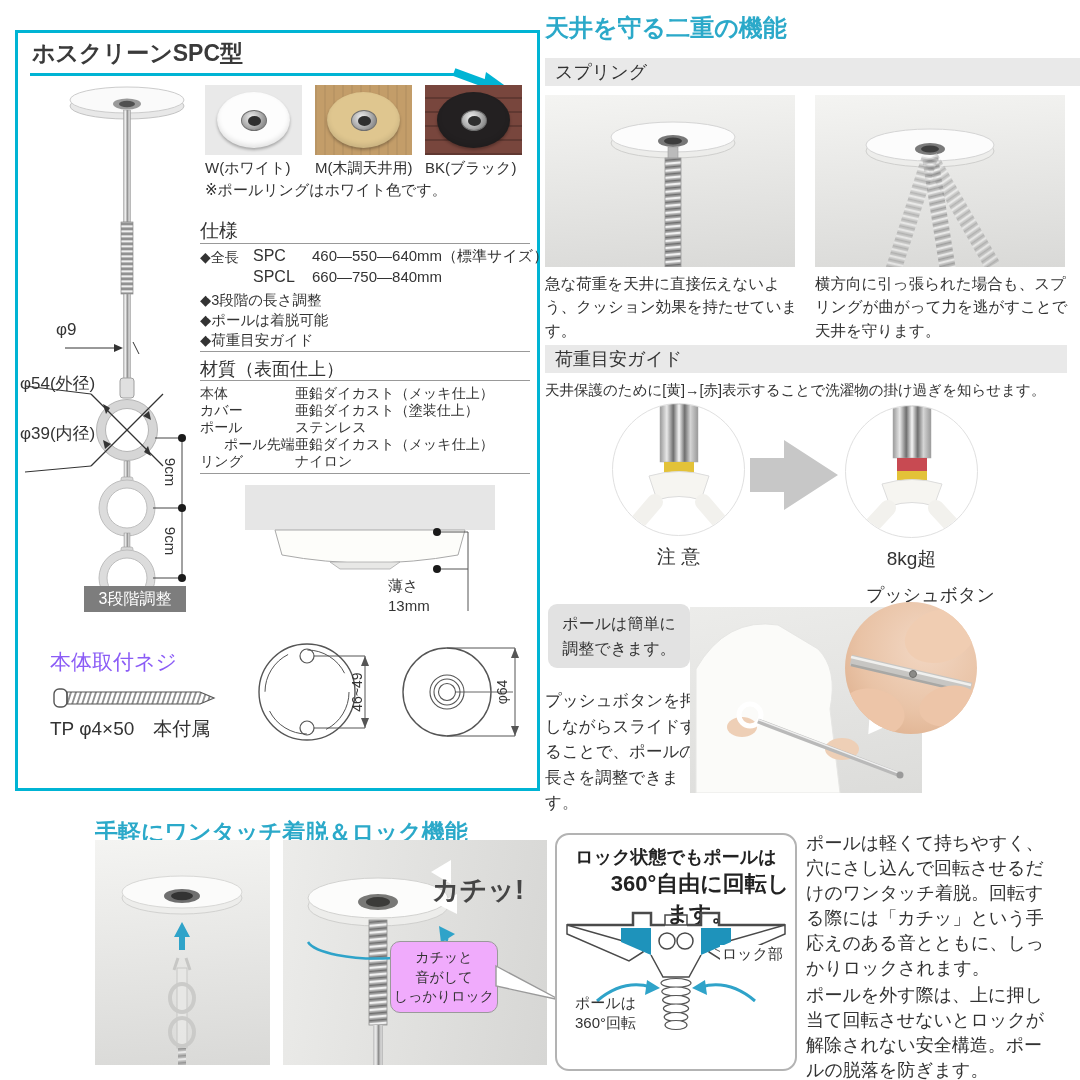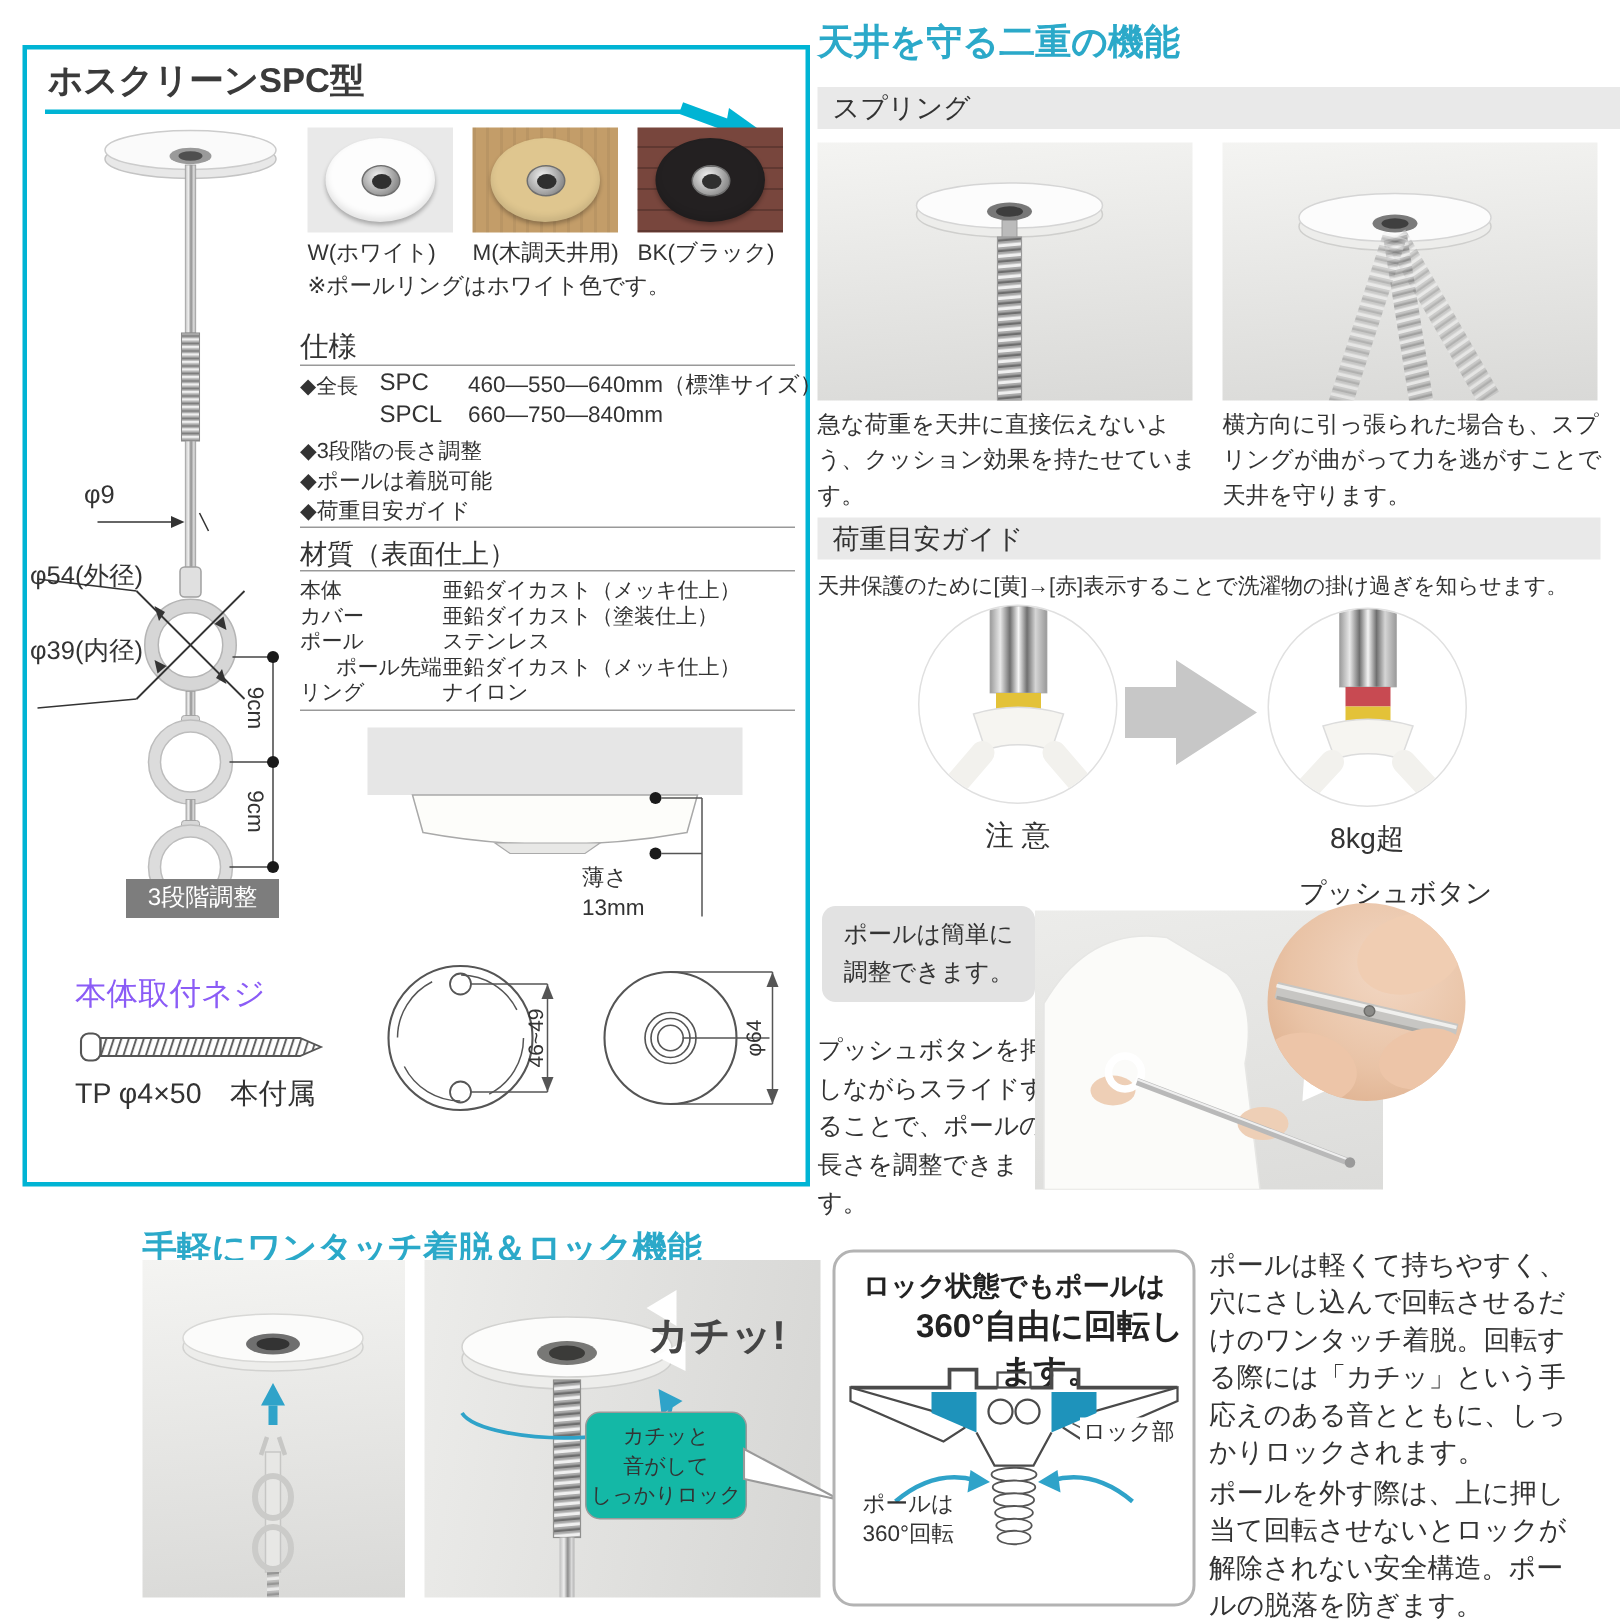--- a/index.html
+++ b/index.html
@@ -13,21 +13,21 @@
   .rotm90{transform:translate(-50%,-50%) rotate(-90deg);}
   .center{text-align:center;}
   .swatch{position:absolute;width:97px;height:70px;}
   .sw-disc{position:absolute;left:12px;top:7px;width:73px;height:56px;border-radius:50%;
            box-shadow:0 2px 3px rgba(0,0,0,.28), inset 0 -3px 5px rgba(0,0,0,.10);}
   .sw-hub{position:absolute;left:50%;top:50%;width:26px;height:21px;margin:-10px 0 0 -13px;border-radius:50%;
           background:radial-gradient(circle at 40% 35%, #f2f2f2, #8d8d8d 75%);border:1px solid #6f6f6f;box-sizing:border-box;}
   .sw-hole{position:absolute;left:50%;top:50%;width:13px;height:10px;margin:-5px 0 0 -6px;border-radius:50%;background:#2f2f2f;}
   .photo{position:absolute;background:linear-gradient(175deg,#f4f4f2,#d9d9d7);}
   .bubble-gray{position:absolute;background:#e2e2e2;border-radius:9px;color:#333;}
-  .bubble-white{position:absolute;background:#14b8a6;border:1.5px solid #9a9a9a;border-radius:10px;color:#333;}
+  .bubble-white{position:absolute;background:#f0abfc;border:1.5px solid #9a9a9a;border-radius:10px;color:#333;}
 </style>
 </head>
 <body>
 
 <div class="page">
 
   <svg width="0" height="0" style="position:absolute">
     <defs>
       <linearGradient id="metal" x1="0" y1="0" x2="1" y2="0">
         <stop offset="0" stop-color="#bfbfbf"></stop>

